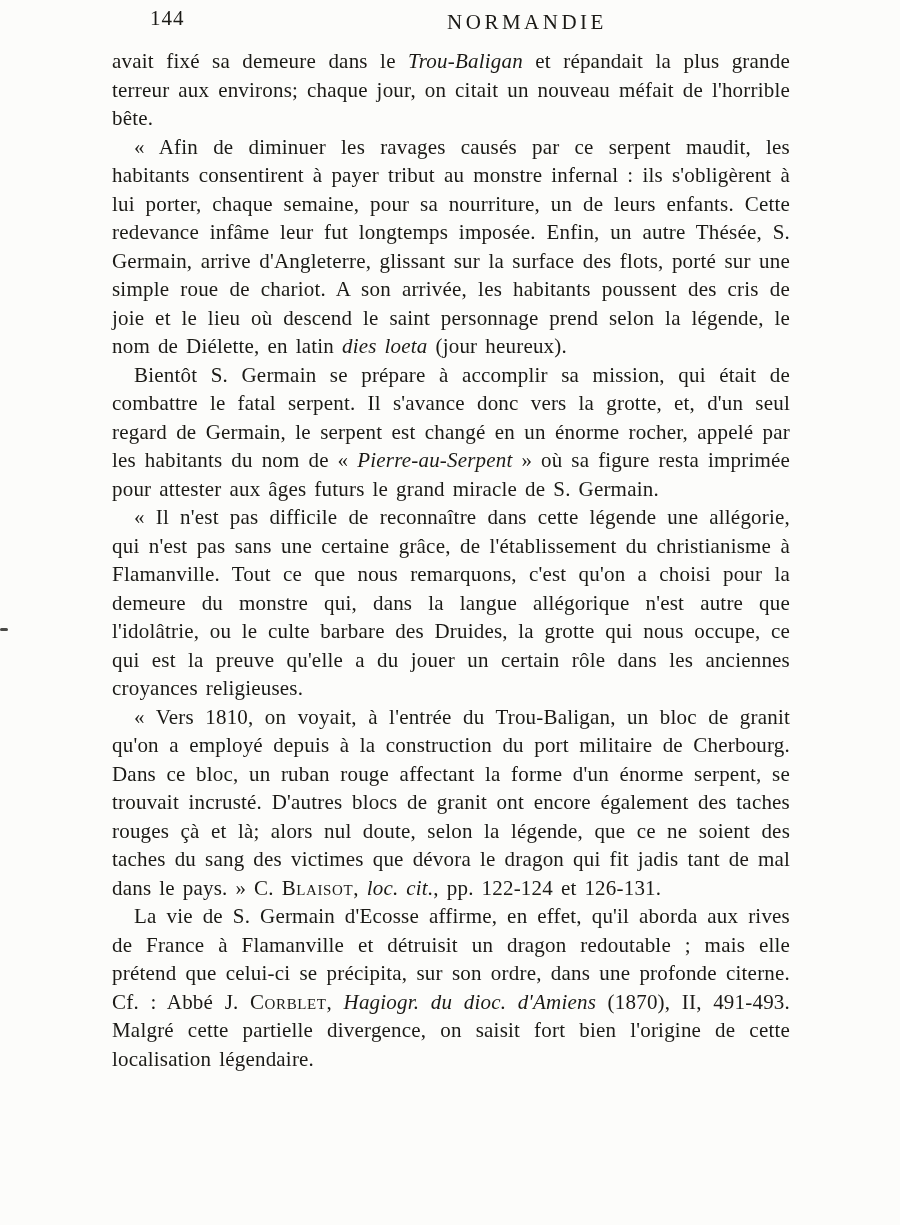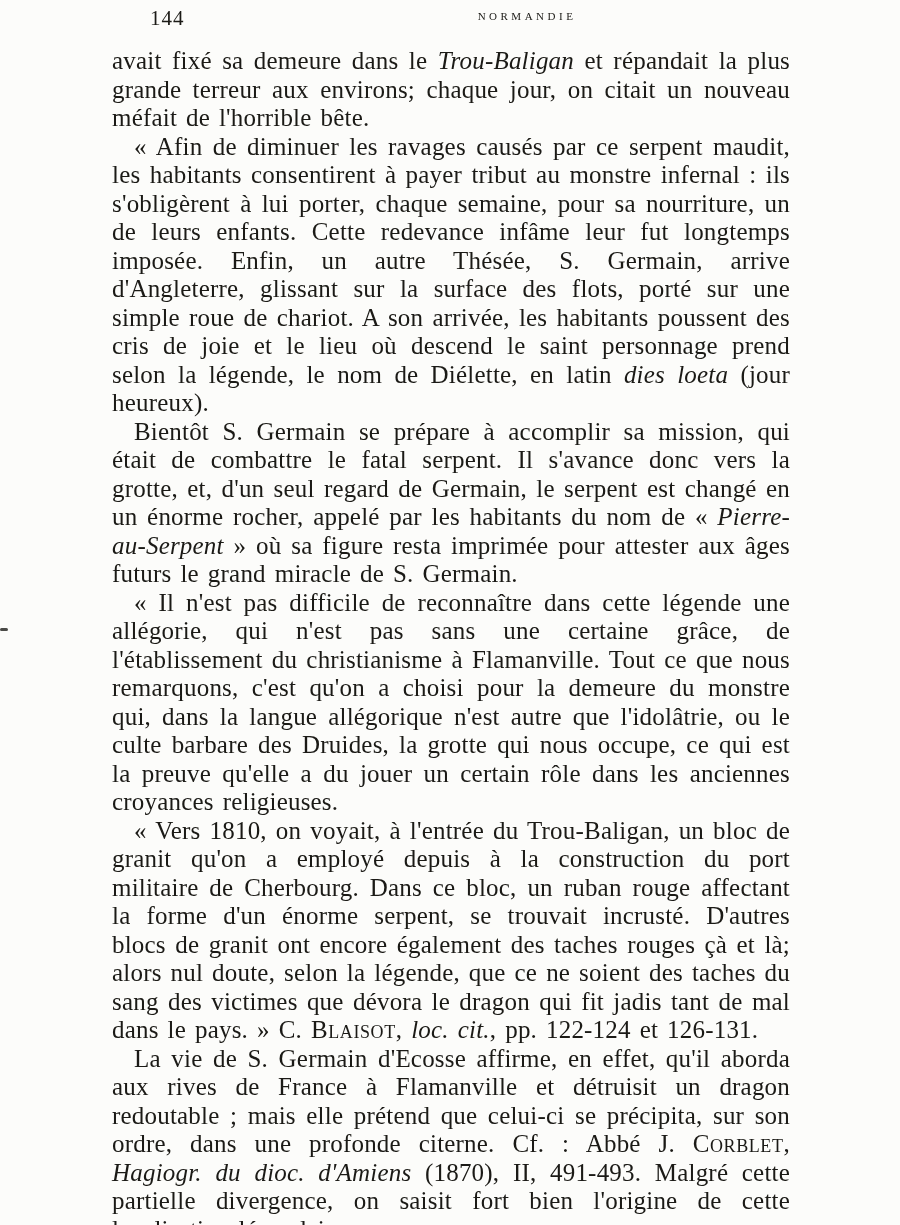--- a/index.html
+++ b/index.html
@@ -32,26 +32,26 @@
     left: 38px;
     top: 0;
     font-size: 21px;
     letter-spacing: 1px;
   }
   .running {
     position: absolute;
     left: calc(50% + 76px);
     transform: translateX(-50%);
     top: 4px;
-    font-size: 11px;
+    font-size: 21px;
     letter-spacing: 3.5px;
   }
   p.para {
     margin: 0;
-    font-size: 25px;
+    font-size: 21px;
     line-height: 28.5px;
     text-align: justify;
     word-spacing: 2.5px;
     letter-spacing: 0.2px;
     hyphens: auto;
     -webkit-hyphens: auto;
   }
   p.para.indent { text-indent: 22px; }
   .it { font-style: italic; }
   .sc { font-variant: small-caps; letter-spacing: 0.6px; margin-top: 20px; }

